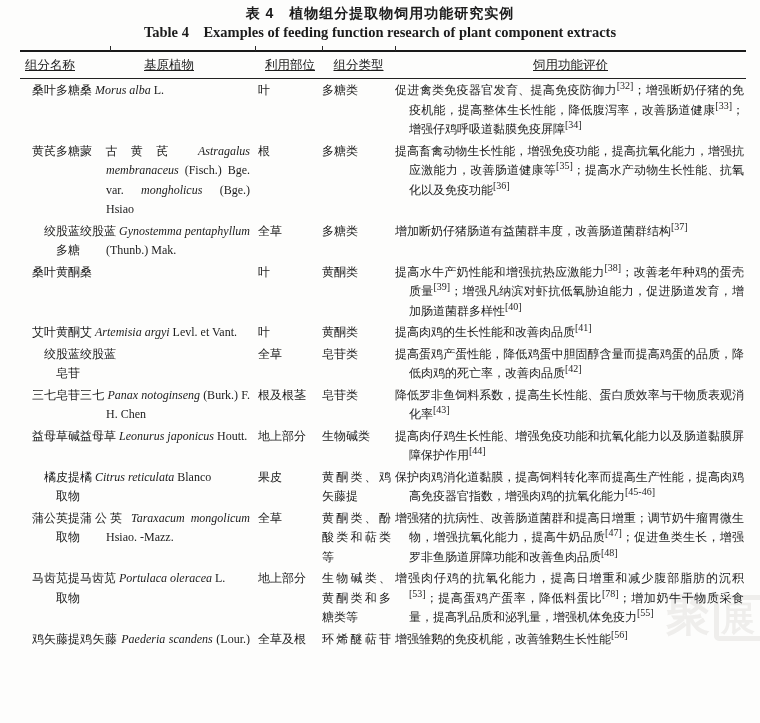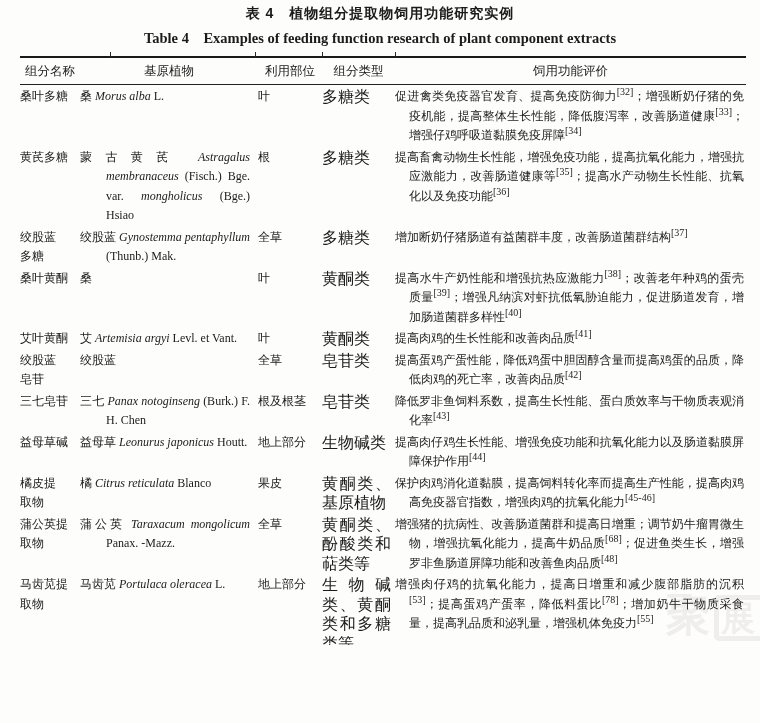--- a/index.html
+++ b/index.html
@@ -15,21 +15,20 @@
 
   .title-zh{
     margin-top:5px;
     text-align:center;
     font-family:"Liberation Sans","DejaVu Sans",sans-serif;
     font-weight:bold;
     font-size:14px;
     letter-spacing:1px;
   }
   .title-en{
-    margin-top:6px;
     text-align:center;
     font-family:"Liberation Serif","DejaVu Serif",serif;
     font-weight:bold;
     font-size:14.5px;
   }
 
   .table-wrap{
     position:relative;
     margin:8px 14px 0 20px;
     z-index:1;
@@ -47,41 +46,42 @@
   col.c4{width:73px;}
   col.c5{width:351px;}
 
   thead td{
     border-bottom:1px solid #222;
     text-align:center;
     vertical-align:middle;
     font-size:12.5px;
     height:26px;
     padding:0;
+    text-decoration:underline;
   }
   tbody td{
     vertical-align:top;
     font-size:12px;
     line-height:19.5px;
     padding:2px 0 0 0;
   }
   td.c1{
-    text-align:left;
+    text-align:right;
     white-space:pre-line;
   }
   td.c2{
     text-align:justify;
     padding-right:8px;
     padding-left:26px;
     text-indent:-26px;
   }
   td.c3{text-align:left;}
   td.c4{
     text-align:justify;
-    font-size:16px;
+    font-size:12px;
     padding-right:4px;
   }
   td.c5{
     text-align:justify;
     padding-left:14px;
     text-indent:-14px;
     padding-right:2px;
   }
   .it{font-style:italic;}
   sup{
@@ -217,31 +217,31 @@
     <td class="c3">地上部分</td>
     <td class="c4">生物碱类</td>
     <td class="c5">提高肉仔鸡生长性能、增强免疫功能和抗氧化能力以及肠道黏膜屏障保护作用<sup>[44]</sup></td>
   </tr>
 
   <tr>
     <td class="c1">橘皮提
 取物</td>
     <td class="c2"><span class="">橘 </span><span class="it">Citrus reticulata</span><span class=""> Blanco</span></td>
     <td class="c3">果皮</td>
-    <td class="c4">黄酮类、基原植物</td>
+    <td class="c4">黄酮类、鸡矢藤提</td>
     <td class="c5">保护肉鸡消化道黏膜，提高饲料转化率而提高生产性能，提高肉鸡高免疫器官指数，增强肉鸡的抗氧化能力<sup>[45-46]</sup></td>
   </tr>
 
   <tr>
     <td class="c1">蒲公英提
 取物</td>
-    <td class="c2"><span class="">蒲公英 </span><span class="it">Taraxacum mongolicum</span><span class=""> Panax. -Mazz.</span></td>
+    <td class="c2"><span class="">蒲公英 </span><span class="it">Taraxacum mongolicum</span><span class=""> Hsiao. -Mazz.</span></td>
     <td class="c3">全草</td>
     <td class="c4">黄酮类、酚酸类和萜类等</td>
-    <td class="c5">增强猪的抗病性、改善肠道菌群和提高日增重；调节奶牛瘤胃微生物，增强抗氧化能力，提高牛奶品质<sup>[68]</sup>；促进鱼类生长，增强罗非鱼肠道屏障功能和改善鱼肉品质<sup>[48]</sup></td>
+    <td class="c5">增强猪的抗病性、改善肠道菌群和提高日增重；调节奶牛瘤胃微生物，增强抗氧化能力，提高牛奶品质<sup>[47]</sup>；促进鱼类生长，增强罗非鱼肠道屏障功能和改善鱼肉品质<sup>[48]</sup></td>
   </tr>
 
 
   <tr>
     <td class="c1">马齿苋提
 取物</td>
     <td class="c2"><span class="">马齿苋 </span><span class="it">Portulaca oleracea</span><span class=""> L.</span></td>
     <td class="c3">地上部分</td>
     <td class="c4">生物碱类、黄酮类和多糖类等</td>
     <td class="c5">增强肉仔鸡的抗氧化能力，提高日增重和减少腹部脂肪的沉积<sup>[53]</sup>；提高蛋鸡产蛋率，降低料蛋比<sup>[78]</sup>；增加奶牛干物质采食量，提高乳品质和泌乳量，增强机体免疫力<sup>[55]</sup></td>

